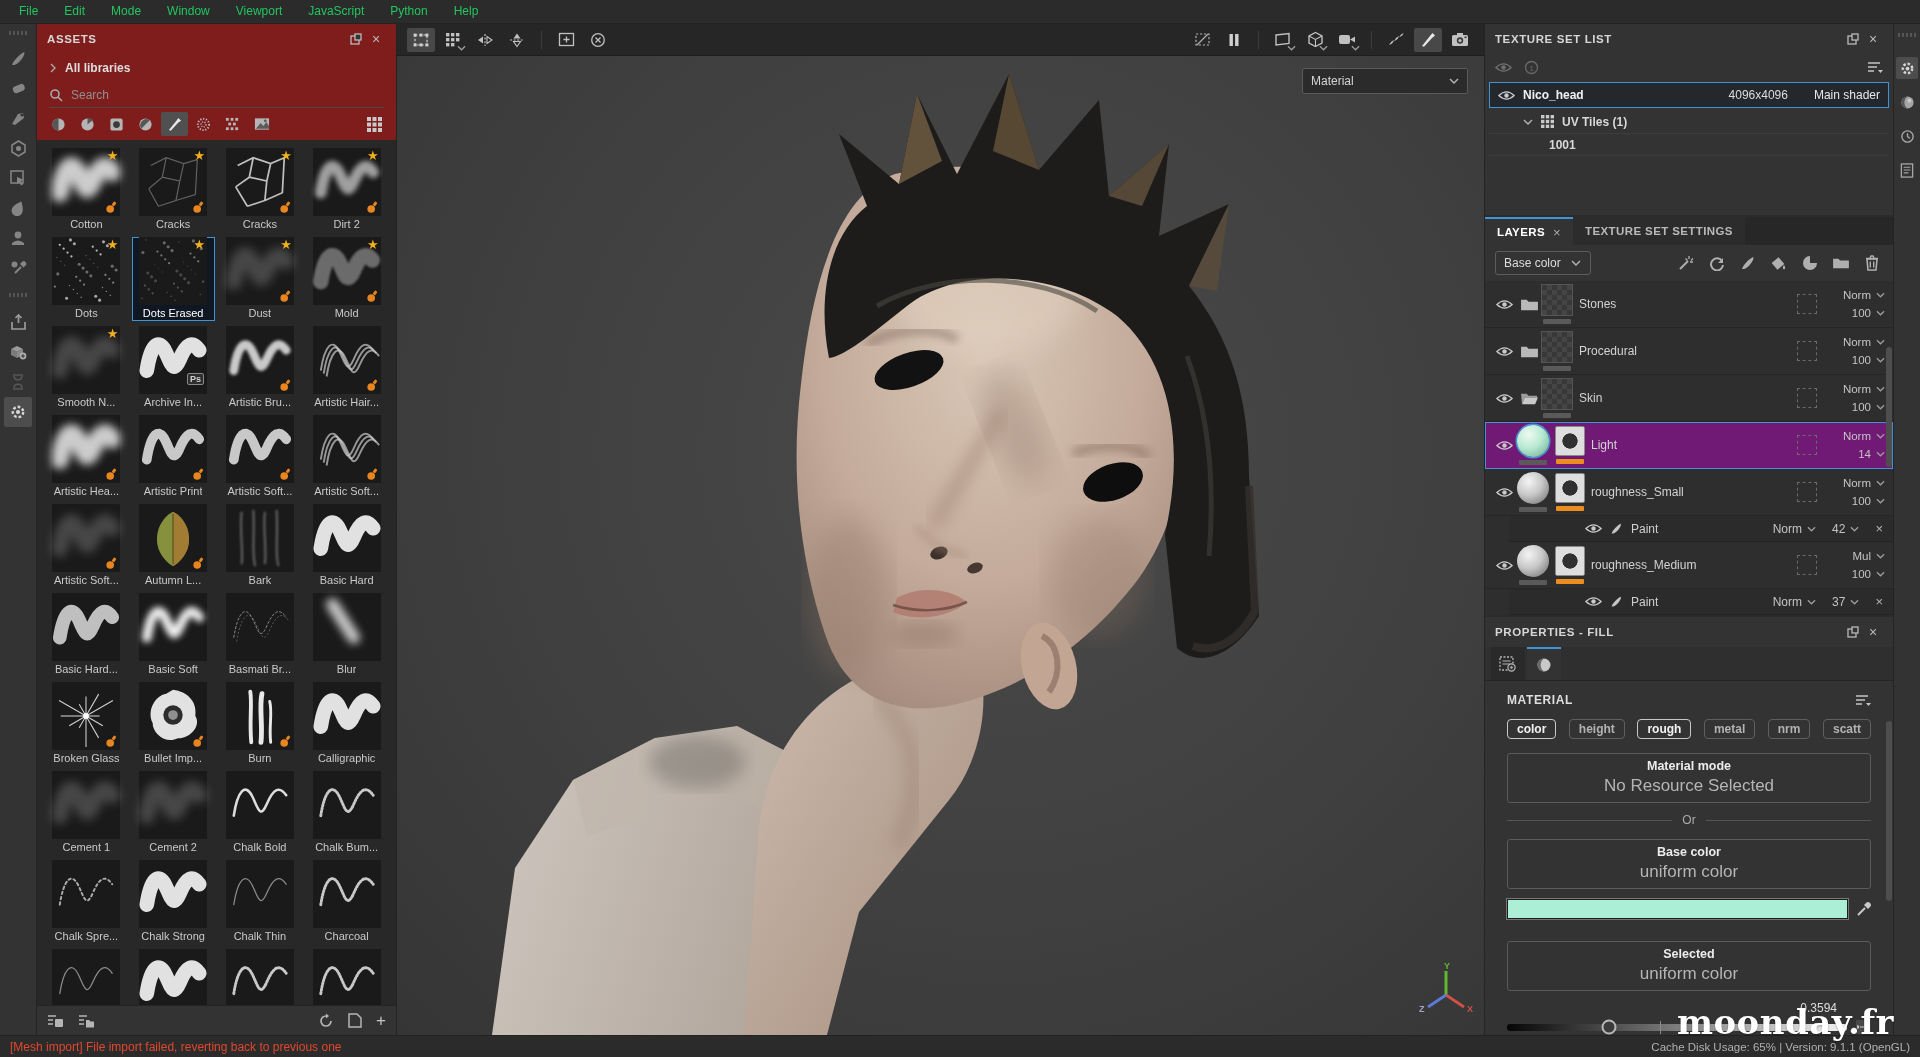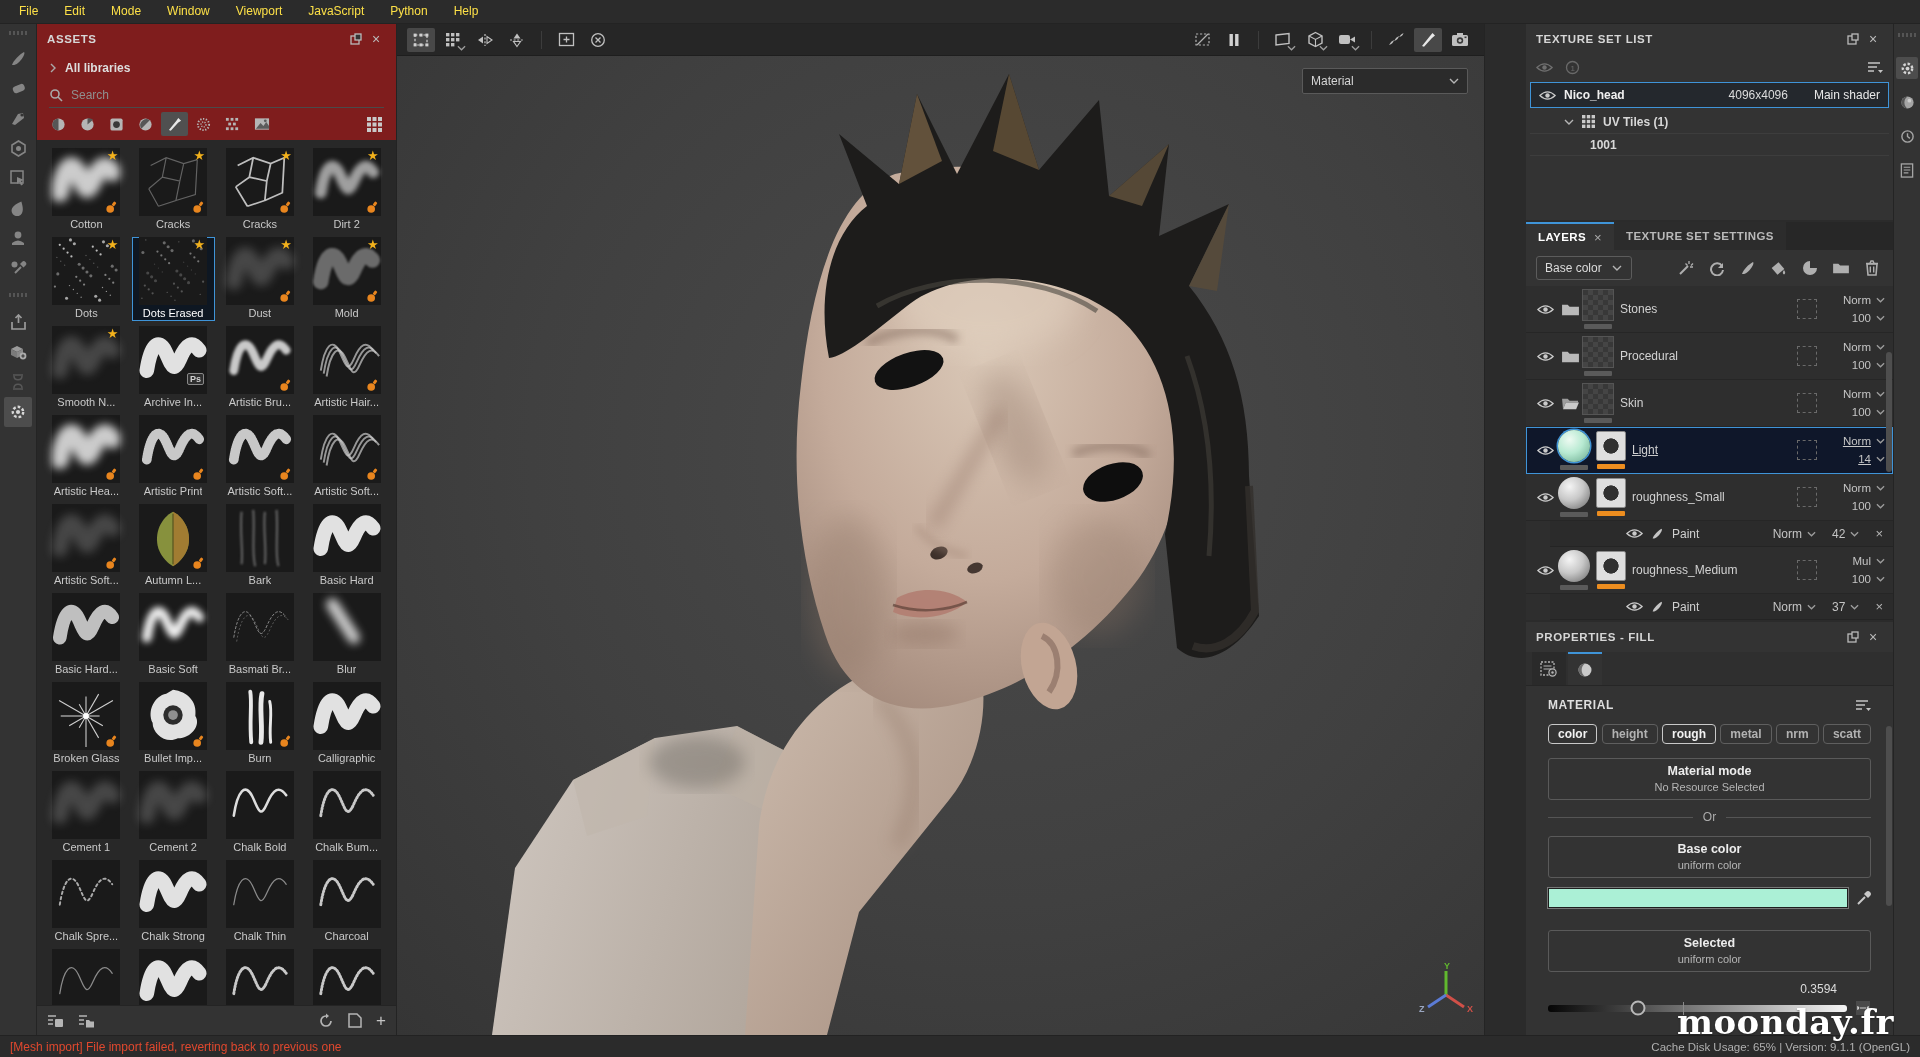--- a/index.html
+++ b/index.html
@@ -2,21 +2,21 @@
 <html><head>
 <meta charset="utf-8">
 <style>
   * { box-sizing: border-box; margin: 0; padding: 0; }
   html,body { width:1920px; height:1057px; overflow:hidden; }
   body { background:#2d2d2d; font-family:"Liberation Sans", sans-serif; color:#c8c8c8; font-size:12px; }
   svg { display:block; }
 
   
   #menubar { height:24px; background:#2b2b2b; display:flex; align-items:center; padding-left:6px; border-bottom:1px solid #232323;}
-  .menu-item { padding:0 13px; line-height:23px; color:#fde047; cursor:default; }
+  .menu-item { padding:0 13px; line-height:23px; color:#22c55e; cursor:default; }
 
   
   #main { display:flex; height:1011px; }
 
   
   #lefttools { width:37px; background:#333; border-right:1px solid #242424; display:flex; flex-direction:column; align-items:center; padding-top:4px; flex:none;}
   .handle-dots { width:18px; height:4px; margin:3px 0 8px 0; background:repeating-linear-gradient(90deg,#555 0 2px,transparent 2px 4px); }
   .ltool { width:28px; height:30px; display:flex; align-items:center; justify-content:center; opacity:.8; }
   .ltool.dim { opacity:.35; }
   .ltool.act { background:#4d4d4d; border-radius:2px; opacity:1; }
@@ -54,21 +54,21 @@
   .ib.act { background:#484848; }
   .ib .dd { position:absolute; right:1px; bottom:1px; }
   .vsep { width:1px; height:18px; background:#3c3c3c; margin:0 6px; }
   .vspacer { flex:1; }
   #viewport { flex:1; position:relative; background:radial-gradient(ellipse at 55% 40%, #4a4a4a 0%, #404040 55%, #353535 100%); overflow:hidden; }
   #shading-dd { position:absolute; top:12px; right:16px; width:166px; height:26px; background:#2b2b2b; border:1px solid #5a5a5a; border-radius:2px; display:flex; align-items:center; padding:0 8px; color:#d5d5d5; }
   #shading-dd .lbl { flex:1; }
   #gizmo { position:absolute; right:6px; bottom:10px; }
 
   
-  #dock { width:409px; background:#2b2b2b; display:flex; flex-direction:column; border-left:1px solid #242424; flex:none;padding-left:41px;}
+  #dock { width:409px; background:#2b2b2b; display:flex; flex-direction:column; border-left:1px solid #242424; flex:none;}
   .dockpanel { background:#333; }
   
   #tsl { height:196px; display:flex; flex-direction:column; }
   .ts-toolbar { height:26px; display:flex; align-items:center; padding:0 10px; gap:12px; }
   .ts-row-sel { height:26px; margin:2px 4px 0 4px; border:1px solid #3f94d8; background:#24282d; display:flex; align-items:center; gap:8px; padding:0 8px; }
   .ts-name { font-weight:bold; color:#f0f0f0; flex:1; }
   .ts-res { color:#dcdcdc; margin-right:18px; }
   .ts-shader { color:#e8e8e8; }
   .ts-uv { height:24px; display:flex; align-items:center; gap:8px; padding-left:34px; border-bottom:1px solid #3d3d3d; margin:2px 4px 0 4px;}
   .ts-uv b { color:#d8d8d8; font-weight:bold; }
@@ -80,21 +80,21 @@
   .tabbar { height:28px; display:flex; background:#272727; align-items:stretch; }
   .tab { display:flex; align-items:center; gap:8px; padding:0 12px; font-weight:bold; font-size:11.5px; letter-spacing:.4px; color:#b9b9b9; background:#2c2c2c; }
   .tab.active { background:#333; color:#fff; border-top:2px solid #3f94d8; }
   .tab .tx { color:#aaa; font-weight:normal; font-size:13px; }
   #ltoolbar { height:36px; background:#333; display:flex; align-items:center; padding:0 10px; gap:9px; }
   #chan-dd { height:24px; min-width:96px; border:1px solid #5c5c5c; border-radius:3px; display:flex; align-items:center; gap:10px; padding:0 8px; color:#dcdcdc; }
   .lt-spacer { flex:1; }
   .lt-ic { width:22px; display:flex; justify-content:center; opacity:.85; }
   #layerrows { background:#2e2e2e; }
   .layer-row { height:47px; display:flex; align-items:center; padding:0 8px 0 6px; border-bottom:1px solid #262626; position:relative; background:#2e2e2e;}
-  .layer-row.sel { outline:1.5px solid #3f94d8; outline-offset:-1.5px; background:#0f172a;text-decoration:underline; }
+  .layer-row.sel { outline:1.5px solid #3f94d8; outline-offset:-1.5px; background:#701a75; }
   .l-eye { width:26px; display:flex; justify-content:center; flex:none;}
   .l-fold { width:24px; display:flex; justify-content:center; flex:none;}
   .thumbwrap { display:flex; flex-direction:column; gap:3px; margin-right:6px; align-items:center;}
   .chk { width:32px; height:32px; border:1px solid #555; background:repeating-conic-gradient(#454545 0% 25%, #383838 0% 50%) 0 0/10px 10px; }
   .sphere { width:32px; height:32px; border-radius:50%; }
   .sphere.gray { background:radial-gradient(circle at 36% 30%, #f4f4f4, #c8c8c8 45%, #8d8d8d 78%, #696969); }
   .sphere.teal { background:radial-gradient(circle at 36% 30%, #eefaf2, #b8ead2 45%, #87c2a8 78%, #639580); }
   .sphere.bsel { box-shadow:0 0 0 1.5px #3f94d8; }
   .maskth { width:30px; height:30px; border:1px solid #8a8a8a; border-radius:2px; background:radial-gradient(circle, #303030 0 37%, #dedede 40%); }
   .ubar { width:28px; height:5px; border-radius:1px; background:#5a5a5a; }
@@ -115,21 +115,21 @@
   .ptab { width:34px; display:flex; align-items:center; justify-content:center; background:#2a2a2a; }
   .ptab.active { background:#333; border-top:2px solid #3f94d8; }
   #propbody { flex:1; padding:12px 22px 0 22px; position:relative; }
   .mat-head { display:flex; align-items:center; margin-bottom:12px; }
   .mat-title { font-weight:bold; letter-spacing:.6px; color:#dedede; font-size:12px; flex:1; }
   #chips { display:flex; justify-content:space-between; margin-bottom:14px; }
   .chip { border:1px solid #5f5f5f; border-radius:4px; padding:2px 9px; font-weight:bold; font-size:12px; color:#b2b2b2; }
   .chip.on { border-color:#c9c9c9; color:#f2f2f2; }
   .pbox { border:1px solid #5a5a5a; border-radius:3px; text-align:center; padding:5px 0 6px 0; margin-bottom:10px; }
   .pbox .bt { font-weight:bold; font-size:12.5px; color:#ececec; }
-  .pbox .bs { font-size:11px; color:#b5b5b5; margin-top:3px; }
+  .pbox .bs { font-size:17px; color:#b5b5b5; margin-top:3px; }
   .or-row { display:flex; align-items:center; gap:10px; color:#ababab; margin:2px 0 12px 0; }
   .or-row::before, .or-row::after { content:""; flex:1; height:1px; background:#555; }
   .swatch-row { display:flex; align-items:center; gap:8px; margin:2px 0 22px 0; }
   .swatch { flex:1; height:20px; border:1px solid #1e1e1e; outline:1px solid #777; }
   .rough-wrap { margin-top:8px; }
   .rval { text-align:right; color:#dcdcdc; padding-right:34px; margin:2px 0 4px 0; }
   .slider-row { display:flex; align-items:center; gap:8px; }
   .sl-track { flex:1; height:7px; border-radius:3px; background:linear-gradient(to right,#050505,#f5f5f5); position:relative; }
   .sl-tick { position:absolute; left:45%; top:-3px; width:1px; height:13px; background:#8a8a8a; }
   .sl-handle { position:absolute; left:30%; top:50%; transform:translate(-50%,-50%); width:15px; height:15px; border-radius:50%; background:#3c3c3c; border:2px solid #b8b8b8; }

